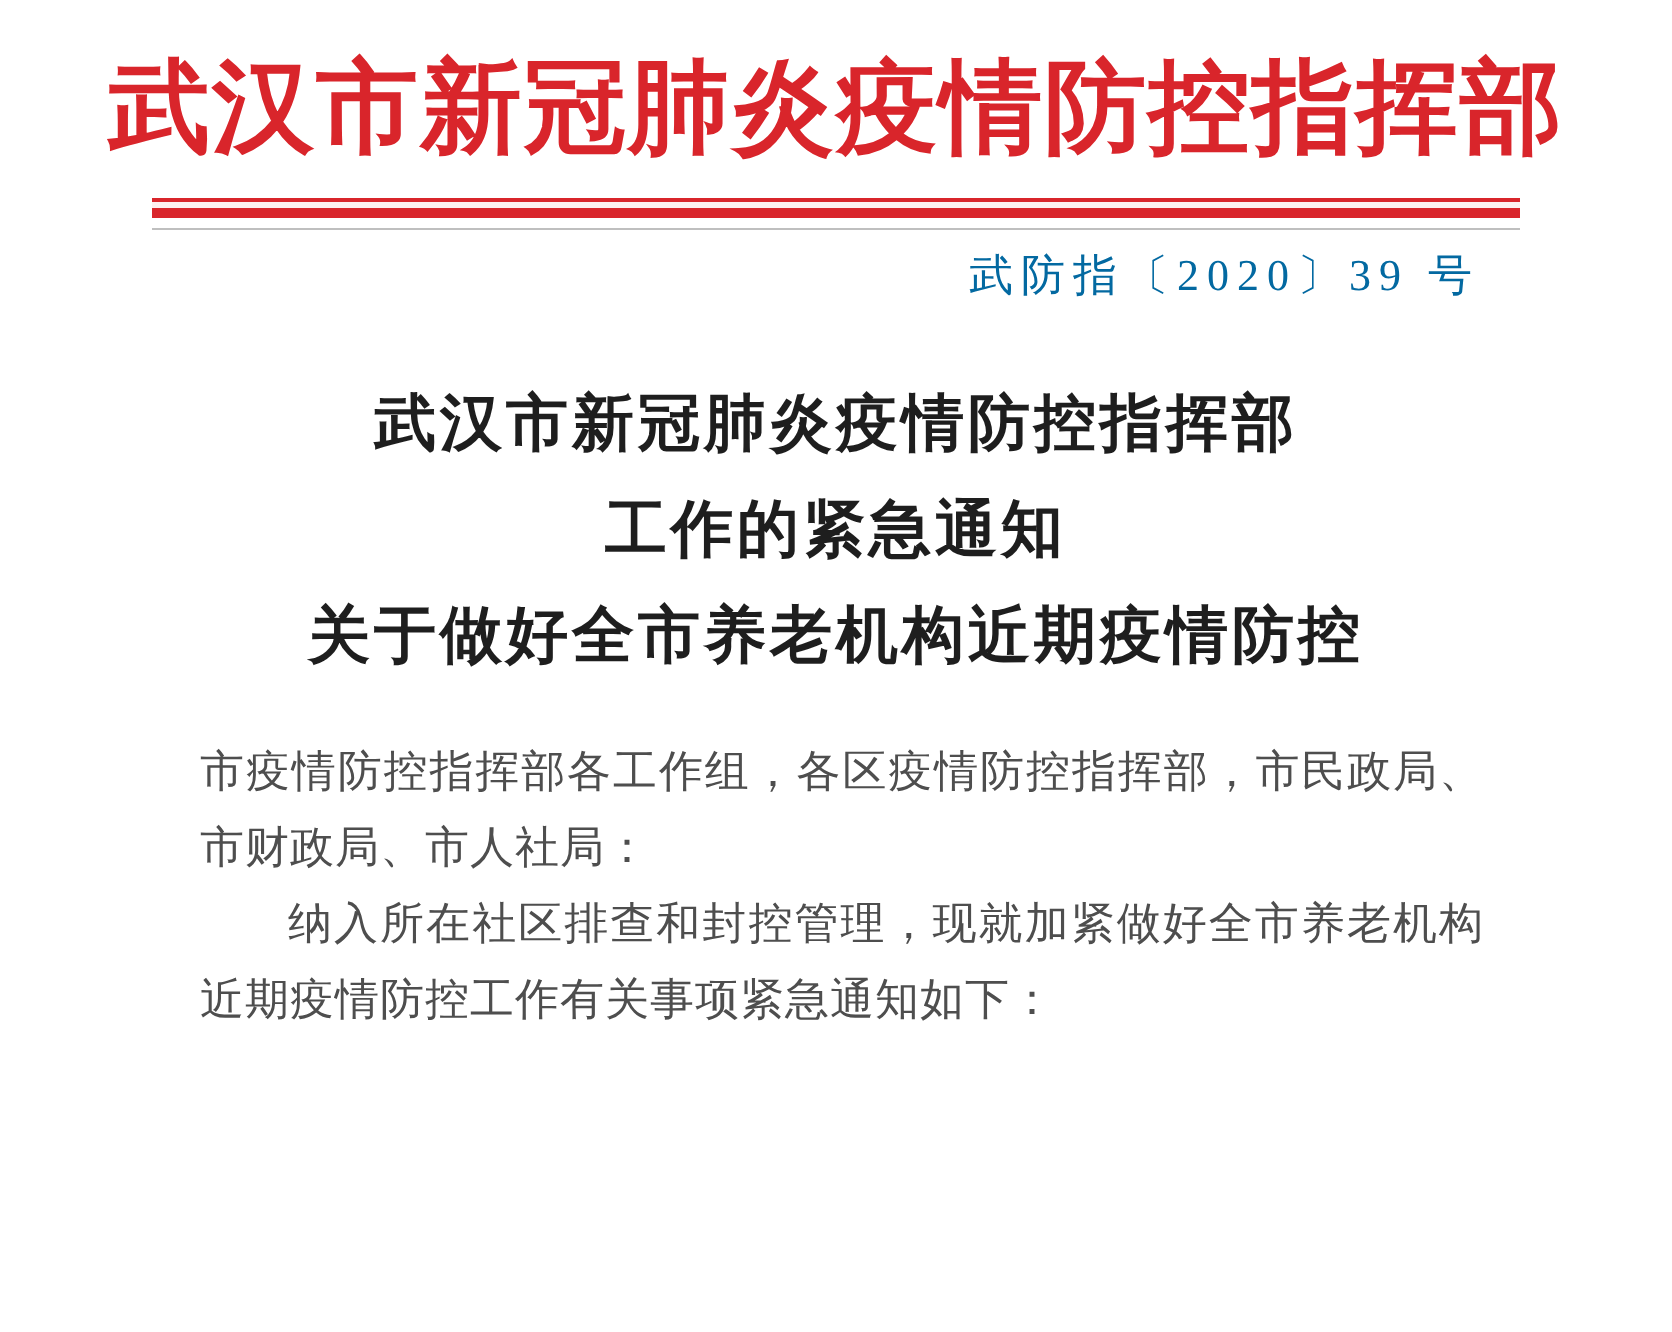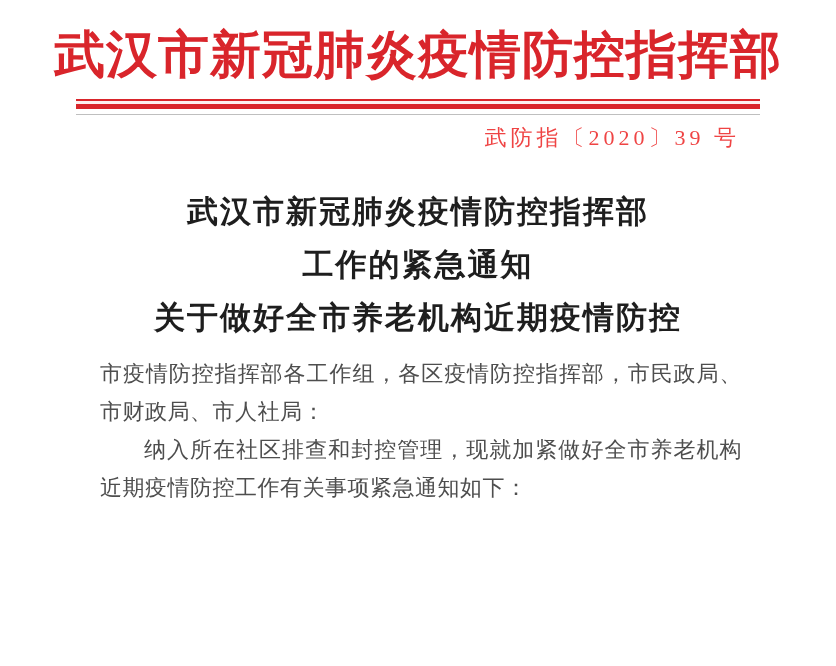--- a/index.html
+++ b/index.html
@@ -36,38 +36,38 @@
   .rule-gap        { height: 3px; background: #fdf0f0; }
   .rule-red-thick  { height: 5px; background: #d9252b; }
   .rule-gap2       { height: 5px; background: transparent; }
   .rule-grey       { height: 1px; background: #8a8a8a; opacity: .55; }
   
   .doc-number {
     margin: 9px 96px 0 0;
     text-align: right;
     font-size: 22px;
     line-height: 28px;
-    color: #ef4444;
+    color: #0369a1;
     letter-spacing: 4px;
   }
   
   .doc-title {
     margin-top: 33px;
     text-align: center;
     font-weight: bold;
     color: #1e1e1e;
   }
   .doc-title .title-line {
     font-size: 31px;
     line-height: 53px;
     letter-spacing: 2px;
   }
   
   .doc-body {
-    margin-top: 11px;
+    margin-top: 23px;
     padding: 0 94px 0 100px;
     font-size: 22px;
     line-height: 38px;
     color: #4e4e4e;
     text-align: justify;
     letter-spacing: 0.5px;
   }
   .doc-body p { text-align: justify; }
   .doc-body p.indent { text-indent: 2em; }
   .doc-body .bold-lead {

